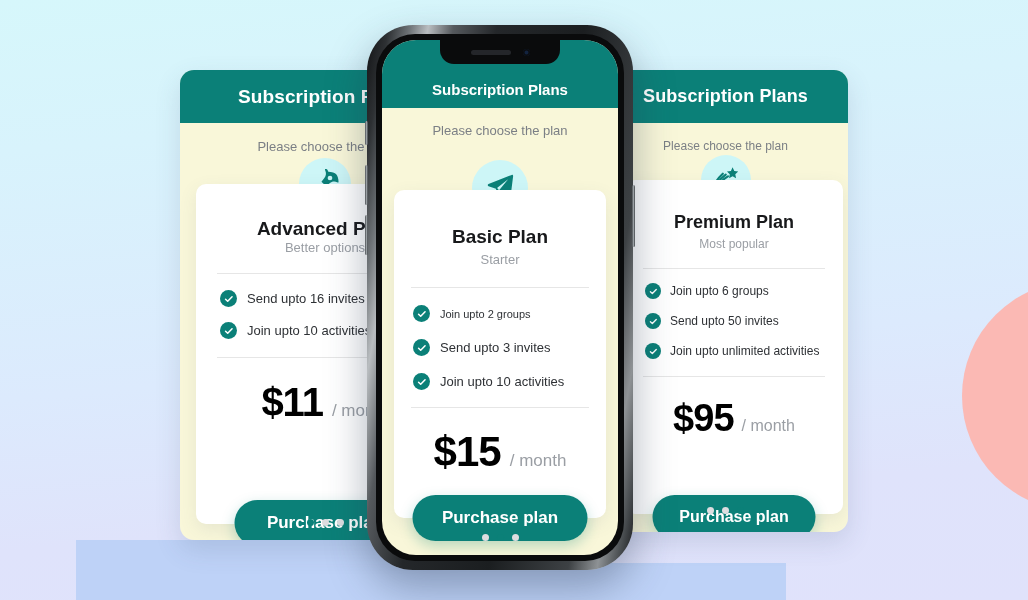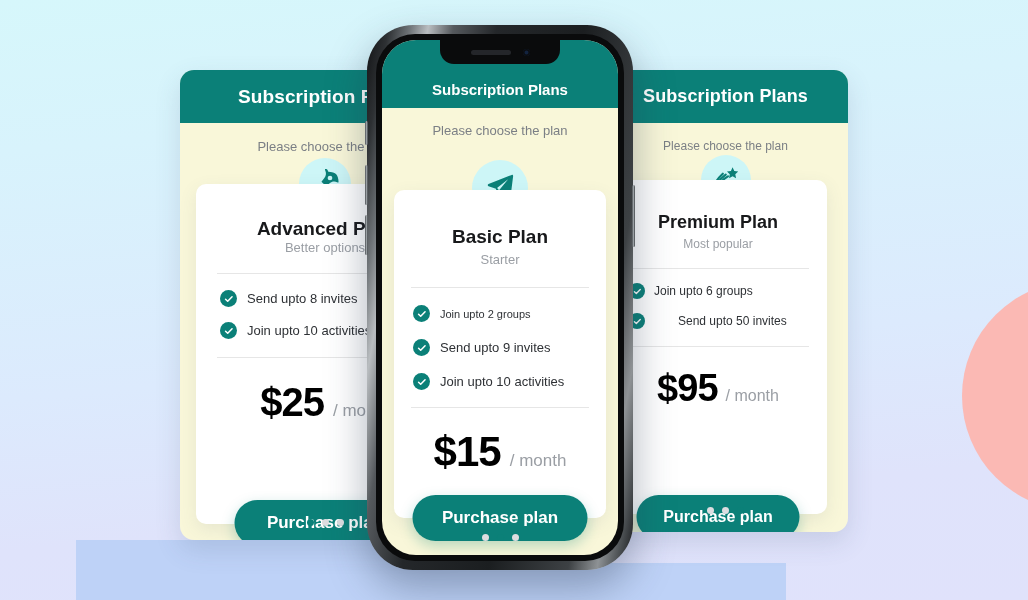--- a/index.html
+++ b/index.html
@@ -237,36 +237,36 @@
       <div class="plan-tag" style="font-size:13px;">Better options</div>
       <div class="divider" style="margin:18px 21px 0 21px;"></div>
 
       <div style="margin:16px 0 0 24px;">
         <div class="feat-row" style="margin-bottom:15px;">
           <span class="check" style="width:17px;height:17px;margin-right:10px;">
             <svg width="10" height="10" viewBox="0 0 16 16">
                 <path d="M2.5 8.3l3.4 3.4 7-7.4" stroke="#fff" stroke-width="2.4" fill="none" stroke-linecap="round" stroke-linejoin="round"></path>
               </svg>
           </span>
-          <span class="feat-txt" style="font-size:13px;">Send upto 8 invites</span>
+          <span class="feat-txt" style="font-size:13px;">Send upto 16 invites</span>
         </div>
         <div class="feat-row">
           <span class="check" style="width:17px;height:17px;margin-right:10px;">
             <svg width="10" height="10" viewBox="0 0 16 16">
                 <path d="M2.5 8.3l3.4 3.4 7-7.4" stroke="#fff" stroke-width="2.4" fill="none" stroke-linecap="round" stroke-linejoin="round"></path>
               </svg>
           </span>
           <span class="feat-txt" style="font-size:13px;">Join upto 10 activities</span>
         </div>
       </div>
 
       <div class="divider" style="margin:18px 21px 0 21px;"></div>
 
       <div class="price-row" style="margin-top:22px;">
-        <span class="price" style="font-size:40px;">$25</span>
+        <span class="price" style="font-size:40px;">$11</span>
         <span class="permo" style="font-size:17px; margin-left:9px;">/ month</span>
       </div>
 
       <button class="buy-btn" style="position:absolute; left:50%; transform:translateX(-50%); bottom:-22px; width:181px; height:46px; font-size:17px;">Purchase plan</button>
     </div>
 
     <div class="dots" style="position:absolute; left:0; right:0; bottom:14px; gap:8px;">
       <span class="dot on" style="width:7px;height:7px;"></span>
       <span class="dot" style="width:7px;height:7px;"></span>
       <span class="dot" style="width:7px;height:7px;"></span>
@@ -283,41 +283,49 @@
       <span>
         <svg width="27" height="27" viewBox="0 0 24 24">
           <path d="M18.3 2.1l1.5 3.2 3.5.5-2.6 2.5.7 3.5-3.1-1.7-3.1 1.7.6-3.5-2.5-2.5 3.5-.5z" fill="#0b8078"></path>
           <path d="M14.2 10.1C10.8 12 7.3 15.2 5 19.2" stroke="#0b8078" stroke-width="2" fill="none" stroke-linecap="round"></path>
           <path d="M12.2 8.6C9.3 10.6 6.4 13.6 4.3 17.1" stroke="#0b8078" stroke-width="2" fill="none" stroke-linecap="round"></path>
           <path d="M9.6 7.8C7.6 9.6 5.5 11.9 3.9 14.6" stroke="#0b8078" stroke-width="2" fill="none" stroke-linecap="round"></path>
         </svg>
       </span>
     </div>
 
-    <div class="inner-card" style="left:6px; top:110px; width:218px; height:334px;">
+    <div class="inner-card" style="left:22px; top:110px; width:218px; height:334px;">
       <div class="plan-name" style="margin-top:32px; font-size:18px;">Premium Plan</div>
       <div class="plan-tag" style="margin-top:4px; font-size:12px;">Most popular</div>
       <div class="divider" style="margin:17px 18px 0 18px;"></div>
 
       <div style="margin:14px 0 0 20px;">
         <div class="feat-row" style="margin-bottom:14px;">
           <span class="check" style="width:16px;height:16px;margin-right:9px;">
             <svg width="9" height="9" viewBox="0 0 16 16">
                 <path d="M2.5 8.3l3.4 3.4 7-7.4" stroke="#fff" stroke-width="2.4" fill="none" stroke-linecap="round" stroke-linejoin="round"></path>
               </svg>
           </span>
           <span class="feat-txt" style="font-size:12px;">Join upto 6 groups</span>
         </div>
-        <div class="feat-row" style="margin-bottom:14px;gap:24px;">
+        <div class="feat-row" style="margin-bottom:14px;">
           <span class="check" style="width:16px;height:16px;margin-right:9px;">
             <svg width="9" height="9" viewBox="0 0 16 16">
                 <path d="M2.5 8.3l3.4 3.4 7-7.4" stroke="#fff" stroke-width="2.4" fill="none" stroke-linecap="round" stroke-linejoin="round"></path>
               </svg>
           </span>
           <span class="feat-txt" style="font-size:12px;">Send upto 50 invites</span>
+        </div>
+        <div class="feat-row">
+          <span class="check" style="width:16px;height:16px;margin-right:9px;">
+            <svg width="9" height="9" viewBox="0 0 16 16">
+                <path d="M2.5 8.3l3.4 3.4 7-7.4" stroke="#fff" stroke-width="2.4" fill="none" stroke-linecap="round" stroke-linejoin="round"></path>
+              </svg>
+          </span>
+          <span class="feat-txt" style="font-size:12px;">Join upto unlimited activities</span>
         </div>
       </div>
 
       <div class="divider" style="margin:17px 18px 0 18px;"></div>
 
       <div class="price-row" style="margin-top:20px;">
         <span class="price" style="font-size:38px;">$95</span>
         <span class="permo" style="font-size:16px; margin-left:8px;">/ month</span>
       </div>
 
@@ -373,21 +381,21 @@
                   </svg>
               </span>
               <span class="feat-txt" style="font-size:11px;">Join upto 2 groups</span>
             </div>
             <div class="feat-row" style="margin-bottom:17px;">
               <span class="check" style="width:17px;height:17px;margin-right:10px;">
                 <svg width="10" height="10" viewBox="0 0 16 16">
                     <path d="M2.5 8.3l3.4 3.4 7-7.4" stroke="#fff" stroke-width="2.4" fill="none" stroke-linecap="round" stroke-linejoin="round"></path>
                   </svg>
               </span>
-              <span class="feat-txt" style="font-size:13px;">Send upto 9 invites</span>
+              <span class="feat-txt" style="font-size:13px;">Send upto 3 invites</span>
             </div>
             <div class="feat-row">
               <span class="check" style="width:17px;height:17px;margin-right:10px;">
                 <svg width="10" height="10" viewBox="0 0 16 16">
                     <path d="M2.5 8.3l3.4 3.4 7-7.4" stroke="#fff" stroke-width="2.4" fill="none" stroke-linecap="round" stroke-linejoin="round"></path>
                   </svg>
               </span>
               <span class="feat-txt" style="font-size:13px;">Join upto 10 activities</span>
             </div>
           </div>

